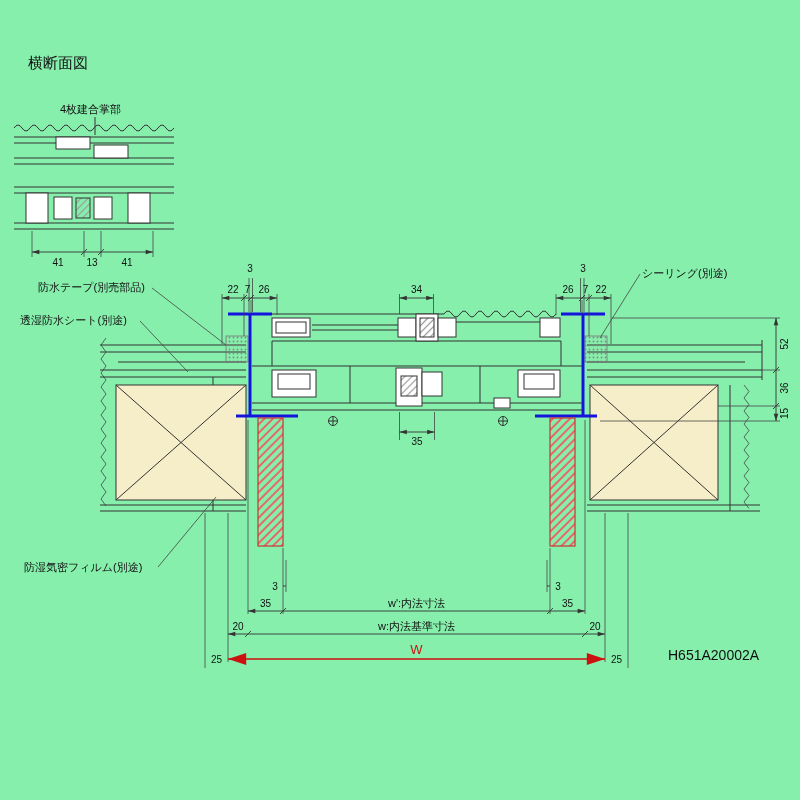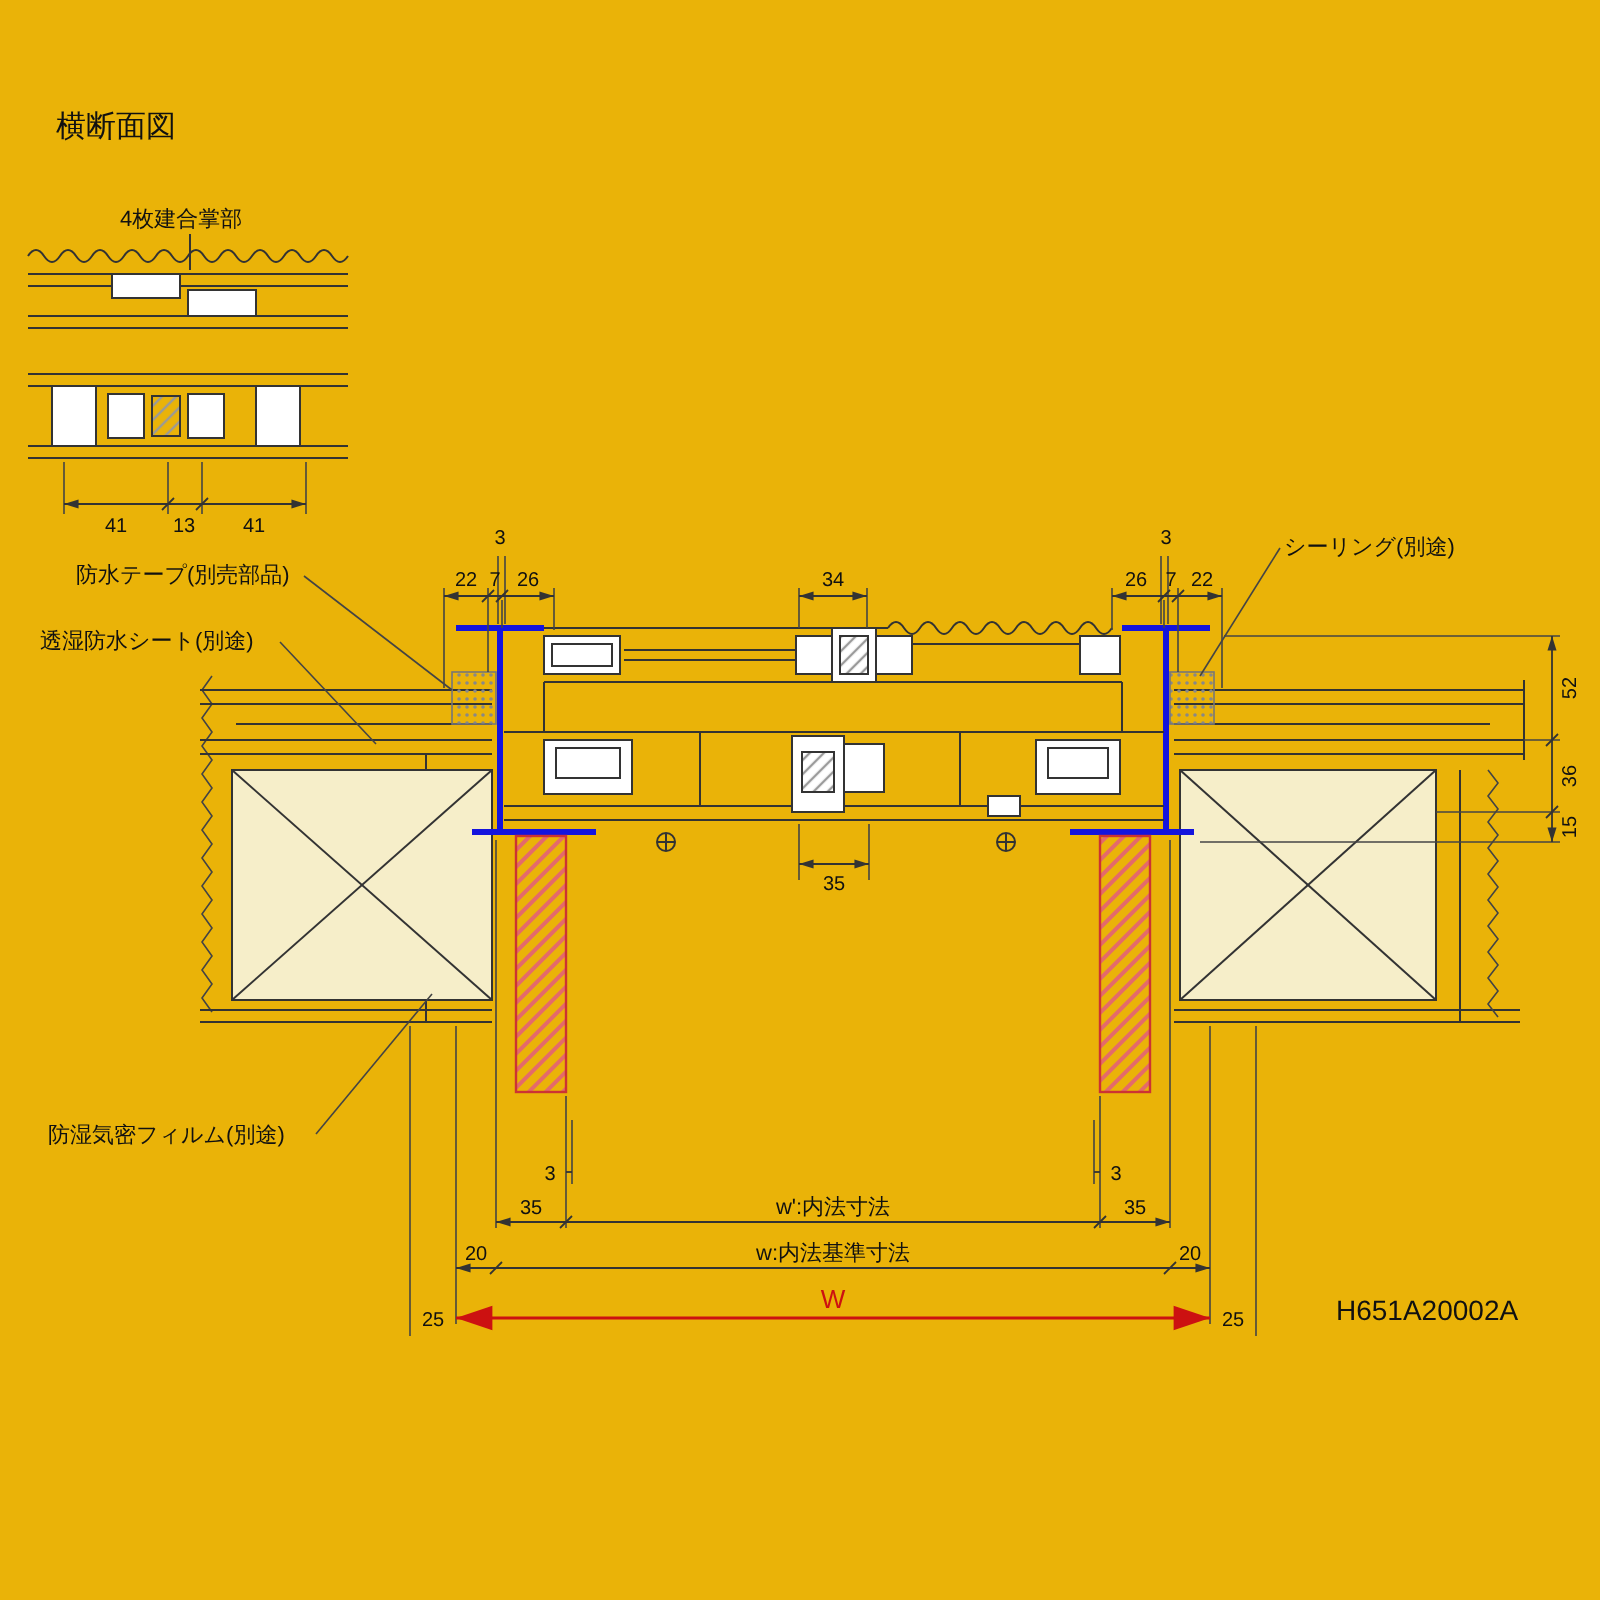--- a/index.html
+++ b/index.html
@@ -1,16 +1,16 @@
 <!DOCTYPE html>
 <html><head>
 <meta charset="utf-8">
 <style>
   html,body{margin:0;padding:0;background:#ffffff;}
-  .page{width:800px;height:800px;position:relative;background:#eab308;overflow:hidden;}
+  .page{width:800px;height:800px;position:relative;background:#86efac;overflow:hidden;}
   svg text{font-family:"Liberation Sans","DejaVu Sans",sans-serif;fill:#111;}
   .t15{font-size:15px;}
   .t14{font-size:14px;}
   .t11{font-size:11px;}
   .t10{font-size:10px;}
   .t12r{font-size:13px;fill:#cc1111;}
   .mid{text-anchor:middle;}
   .ln{stroke:#333;stroke-width:1;fill:none;}
   .thin{stroke:#444;stroke-width:0.8;fill:none;}
   .dim{stroke:#333;stroke-width:0.9;fill:none;}

